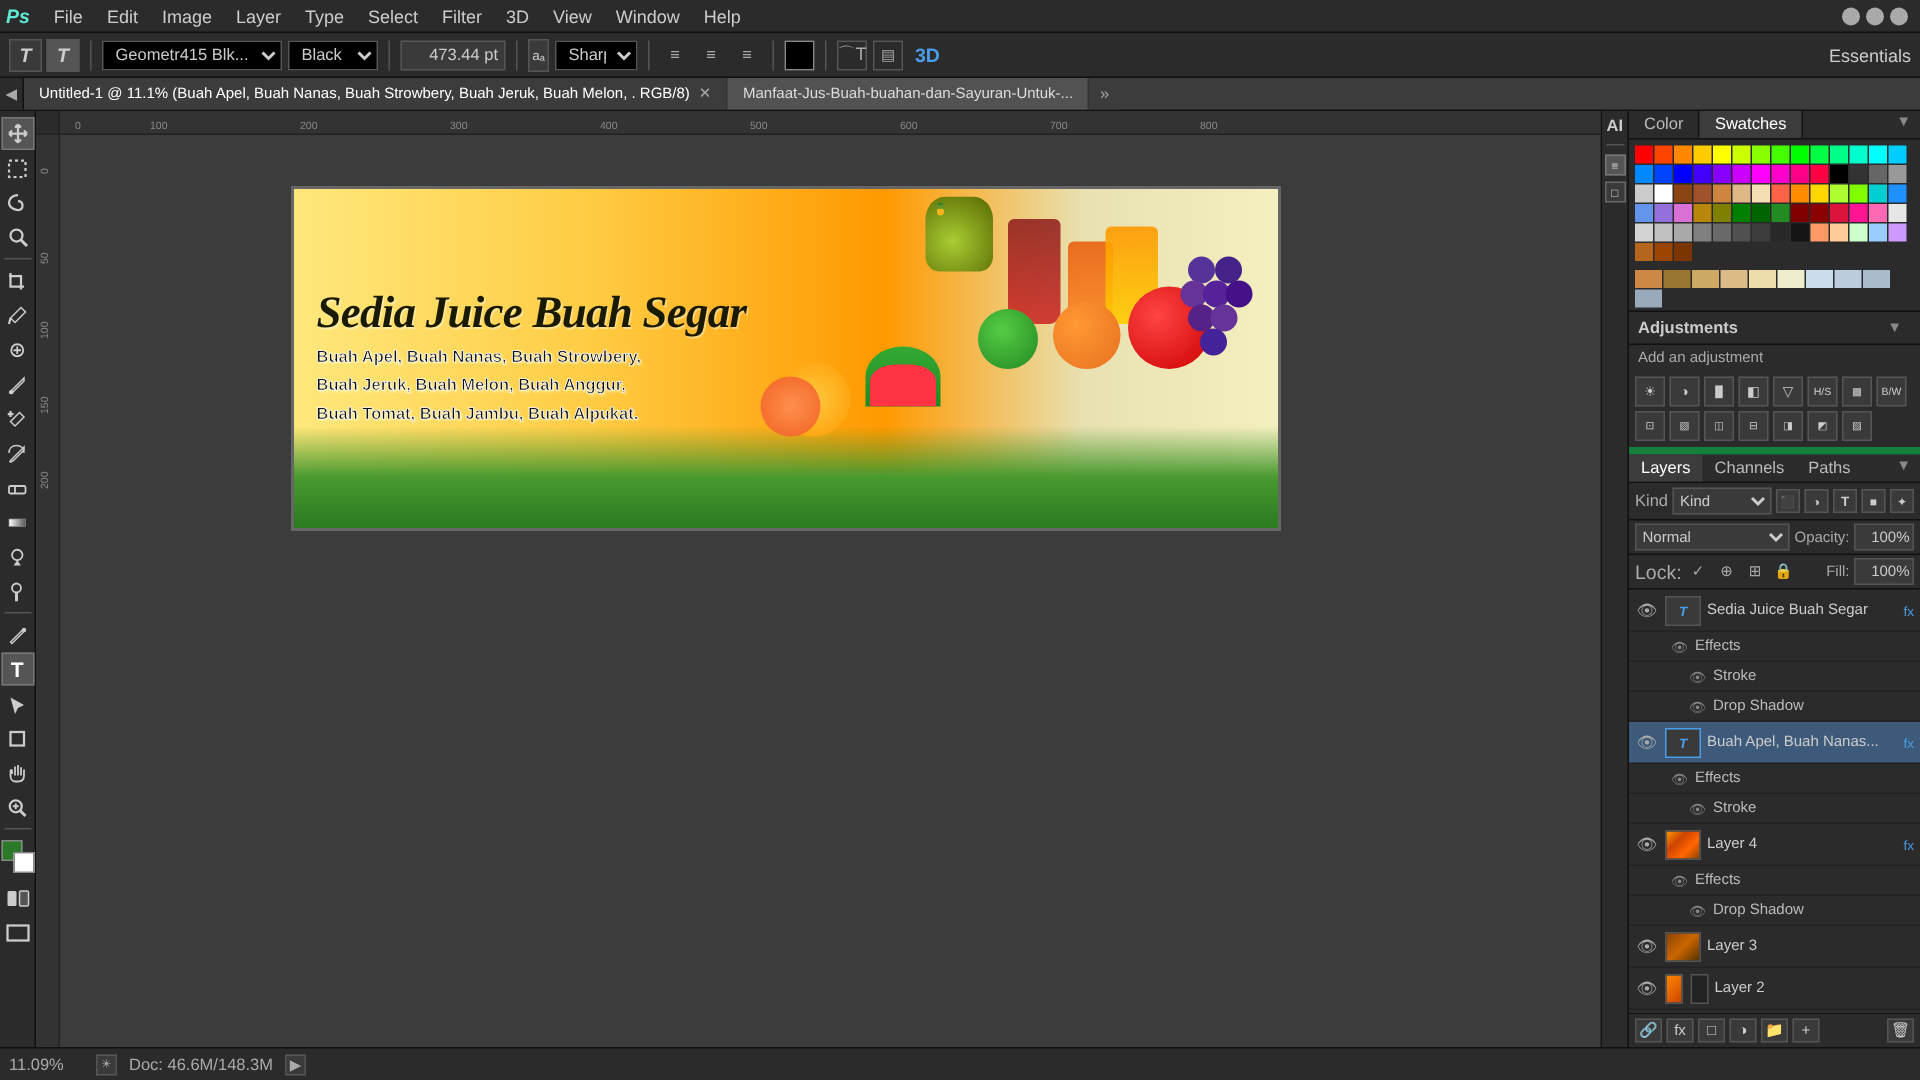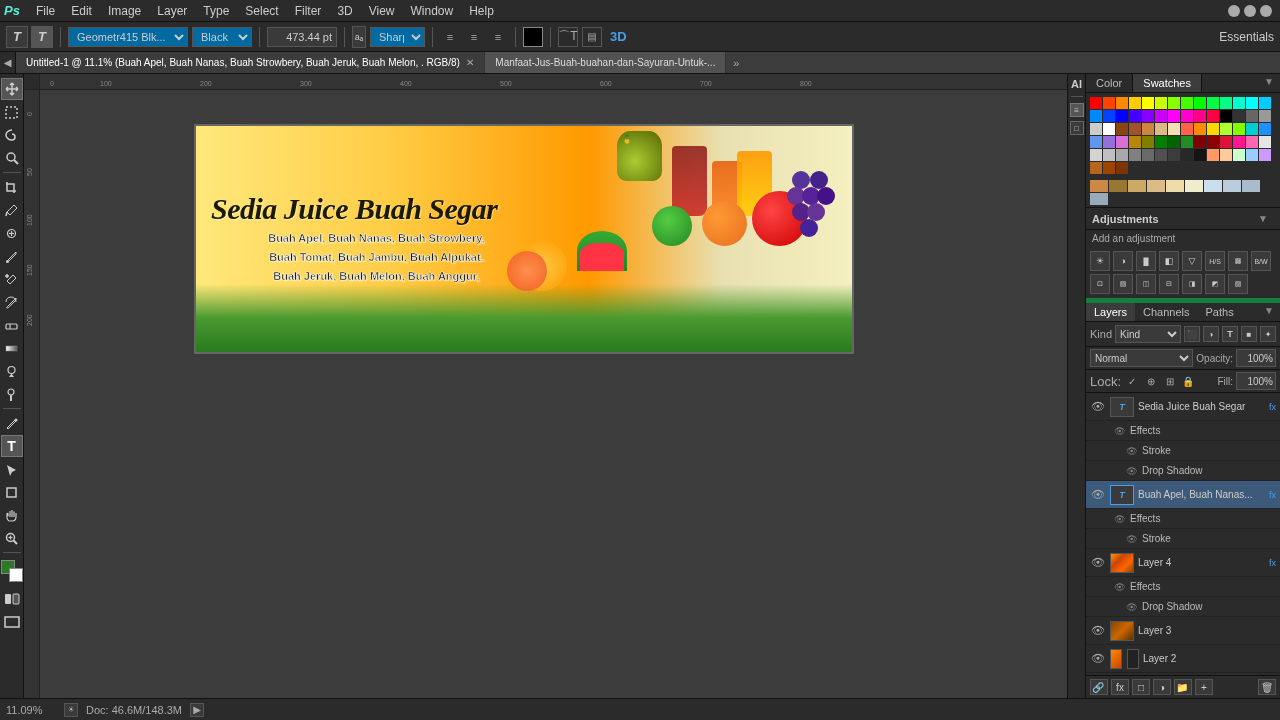--- a/index.html
+++ b/index.html
@@ -46,21 +46,21 @@
     .tool-icon-btn {
       width: 22px; height: 22px;
       background: #3a3a3a;
       border: 1px solid #555;
       color: #ccc;
       font-size: 10px;
       display: flex; align-items: center; justify-content: center;
       cursor: pointer;
     }
     .options-select {
-      background: #0369a1;
+      background: #000000;
       border: 1px solid #555;
       color: #ccc;
       font-size: 11px;
       height: 20px;
       padding: 0 4px;
     }
     .options-input {
       background: #3a3a3a;
       border: 1px solid #555;
       color: #ccc;
@@ -237,21 +237,20 @@
       margin-bottom: 4px;
     }
 
     .banner-subtitle {
       font-family: 'Arial Black', sans-serif;
       font-size: 10px;
       font-weight: 900;
       color: #1a1a1a;
       line-height: 1.6;
       text-shadow: 1px 1px 2px rgba(255,255,255,0.5);
-      text-align: center;
       -webkit-text-stroke: 0.3px white;
     }
 
     
     #right-panel {
       width: 195px;
       background: #2b2b2b;
       border-left: 1px solid #111;
       display: flex;
       flex-direction: column;
@@ -812,22 +811,22 @@
             <div style="position:absolute;bottom:0;left:3px;right:3px;height:28px;background:#ff3344;border-radius:40% 40% 0 0;"></div>
           </div>
 
           <div style="position:absolute;right:280px;top:110px;width:50px;height:50px;background:radial-gradient(circle,#ffcc44,#ff9900);border-radius:50%;opacity:0.9;"></div>
           <div style="position:absolute;right:300px;top:120px;width:40px;height:40px;background:radial-gradient(circle,#ff8855,#ee5522);border-radius:50%;opacity:0.85;"></div>
         </div>
 
         <div class="banner-text-area">
           <div class="banner-title" style="font-family:Georgia,serif;font-size:30px;font-weight:900;font-style:italic;color:#1a1a00;text-shadow:1px 1px 0 rgba(255,255,255,0.4);letter-spacing:-0.5px;">Sedia Juice Buah Segar</div>
           <div class="banner-subtitle" style="font-size:11px;font-weight:900;color:#111;line-height:1.7;-webkit-text-stroke:0.5px white;text-shadow:1px 1px 2px rgba(255,255,200,0.8);">Buah Apel, Buah Nanas, Buah Strowbery,</div>
+          <div class="banner-subtitle" style="font-size:11px;font-weight:900;color:#111;line-height:1.7;-webkit-text-stroke:0.5px white;text-shadow:1px 1px 2px rgba(255,255,200,0.8);">Buah Jeruk, Buah Melon, Buah Anggur,</div>
           <div class="banner-subtitle" style="font-size:11px;font-weight:900;color:#111;line-height:1.7;-webkit-text-stroke:0.5px white;text-shadow:1px 1px 2px rgba(255,255,200,0.8);">Buah Tomat, Buah Jambu, Buah Alpukat.</div>
-          <div class="banner-subtitle" style="font-size:11px;font-weight:900;color:#111;line-height:1.7;-webkit-text-stroke:0.5px white;text-shadow:1px 1px 2px rgba(255,255,200,0.8);">Buah Jeruk, Buah Melon, Buah Anggur,</div>
         </div>
       </div>
     </div>
   </div>
 
   <div id="right-strip">
     <div style="font-size:11px;color:#ccc;font-weight:bold;cursor:pointer;">AI</div>
     <div style="width:12px;height:1px;background:#555;margin:2px 0;"></div>
     <div style="width:14px;height:14px;background:#555;border:1px solid #777;cursor:pointer;font-size:8px;color:#ccc;display:flex;align-items:center;justify-content:center;">≡</div>
     <div style="width:14px;height:14px;background:#3a3a3a;border:1px solid #666;cursor:pointer;font-size:8px;color:#ccc;display:flex;align-items:center;justify-content:center;">□</div>

